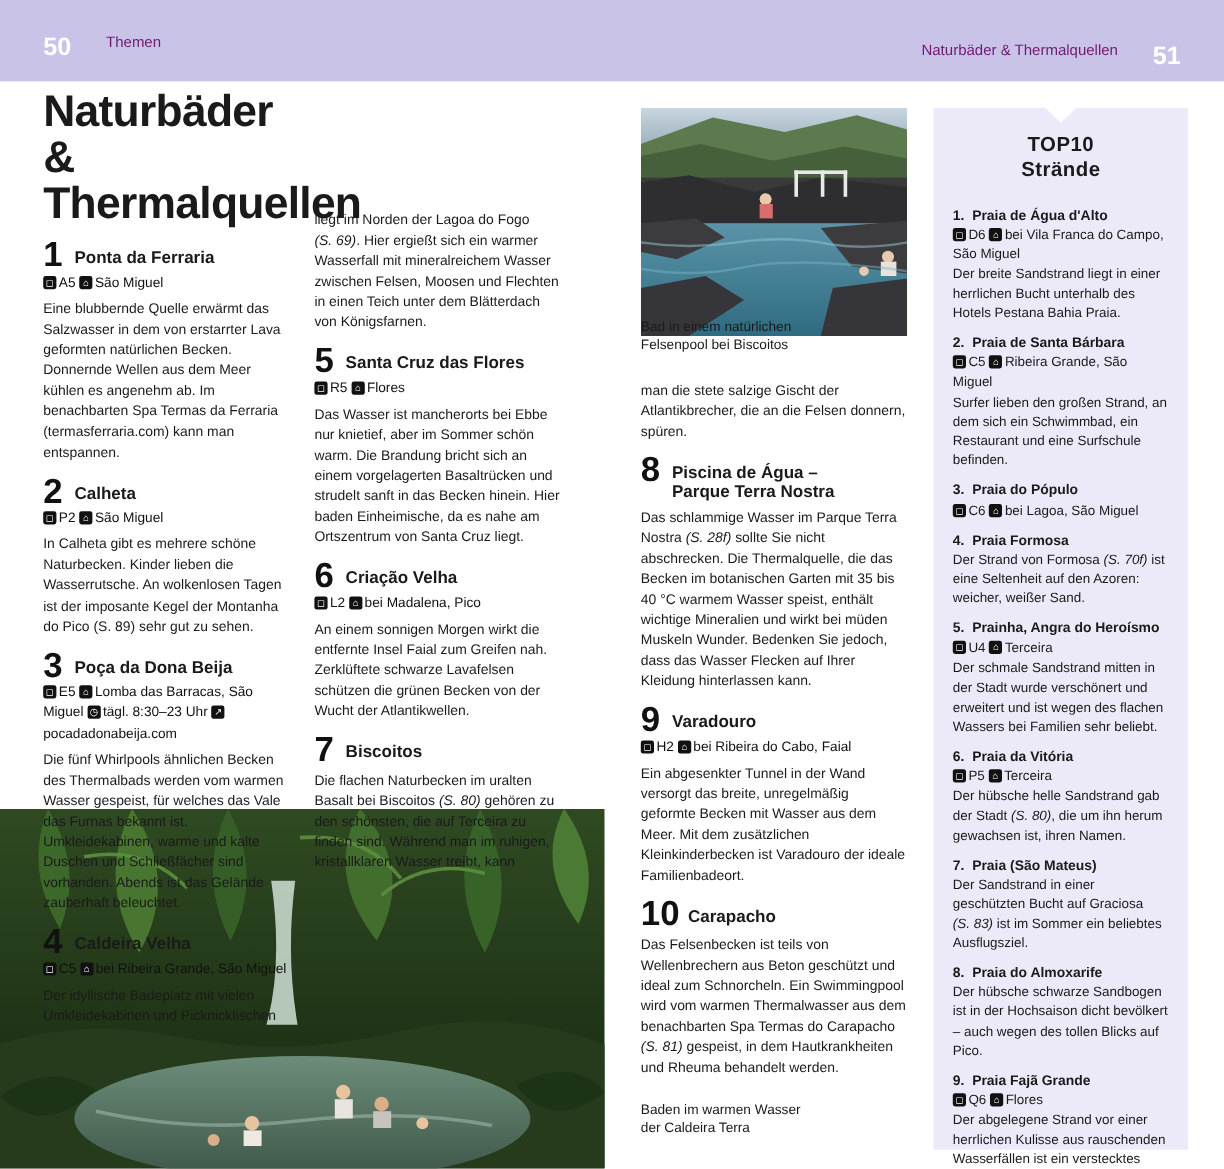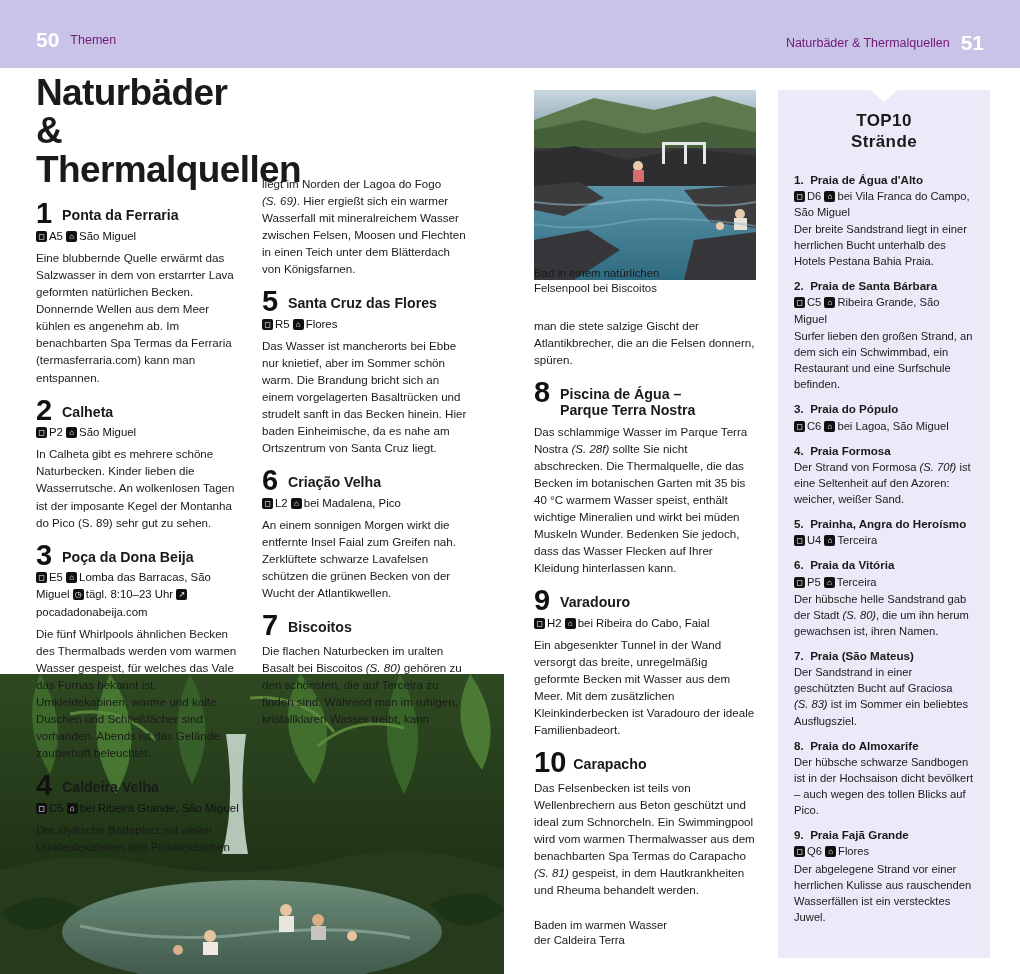--- a/index.html
+++ b/index.html
@@ -14,21 +14,21 @@
   }
   
   .header {
     position:absolute; top:0; left:0; width:1020px; height:68px;
     background:#c9c3e8;
   }
   .header .hdr-inner {
     position:absolute; left:36px; right:36px; top:28px;
     display:flex; justify-content:space-between; align-items:baseline;
   }
-  .hdr-left, .hdr-right { display:flex; align-items:center; gap:11px; }
+  .hdr-left, .hdr-right { display:flex; align-items:flex-start; gap:29px; }
   .folio {
     font-size:21px; font-weight:bold; color:#ffffff; letter-spacing:0px;
   }
   .hdr-label {
     font-size:12.5px; color:#701a75;
   }
   
   .page {
     position:absolute; top:68px; left:0; width:1020px; height:906px;
     background:#ffffff;
@@ -232,21 +232,21 @@
     </div>
 
     <div class="entry">
       <div class="entry-head">
         <div class="num">3</div>
         <div class="entry-title">Poça da Dona Beija</div>
       </div>
       <div class="meta">
         <span class="glyph">◻</span><span>E5</span>
         <span class="glyph">⌂</span><span>Lomba das Barracas, São Miguel</span>
-        <span class="glyph">◷</span><span>tägl. 8:10–23 Uhr</span>
+        <span class="glyph">◷</span><span>tägl. 8:30–23 Uhr</span>
         <span class="glyph">↗</span><span>pocadadonabeija.com</span>
       </div>
       <p class="body">Die fünf Whirlpools ähnlichen Becken des Thermalbads werden vom warmen Wasser gespeist, für welches das Vale das Furnas bekannt ist. Umkleidekabinen, warme und kalte Duschen und Schließfächer sind vorhanden. Abends ist das Gelände zauberhaft beleuchtet.</p>
     </div>
 
     <div class="entry">
       <div class="entry-head">
         <div class="num">4</div>
         <div class="entry-title">Caldeira Velha</div>
       </div>
@@ -358,20 +358,21 @@
       </div>
 
       <div class="t-item">
         <div class="t-name"><span>4.</span>&nbsp;&nbsp;<span>Praia Formosa</span></div>
         <div class="t-desc">Der Strand von Formosa <span class="ital">(S.&nbsp;70f)</span> ist eine Seltenheit auf den Azoren: weicher, weißer Sand.</div>
       </div>
 
       <div class="t-item">
         <div class="t-name"><span>5.</span>&nbsp;&nbsp;<span>Prainha, Angra do Heroísmo</span></div>
         <div class="t-meta"><span class="glyph">◻</span>U4 <span class="glyph">⌂</span>Terceira</div>
+        <div class="t-desc">Der schmale Sandstrand mitten in der Stadt wurde verschönert und erweitert und ist wegen des flachen Wassers bei Familien sehr beliebt.</div>
       </div>
 
       <div class="t-item">
         <div class="t-name"><span>6.</span>&nbsp;&nbsp;<span>Praia da Vitória</span></div>
         <div class="t-meta"><span class="glyph">◻</span>P5 <span class="glyph">⌂</span>Terceira</div>
         <div class="t-desc">Der hübsche helle Sandstrand gab der Stadt <span class="ital">(S.&nbsp;80)</span>, die um ihn herum gewachsen ist, ihren Namen.</div>
       </div>
 
       <div class="t-item">
         <div class="t-name"><span>7.</span>&nbsp;&nbsp;<span>Praia (São Mateus)</span></div>

